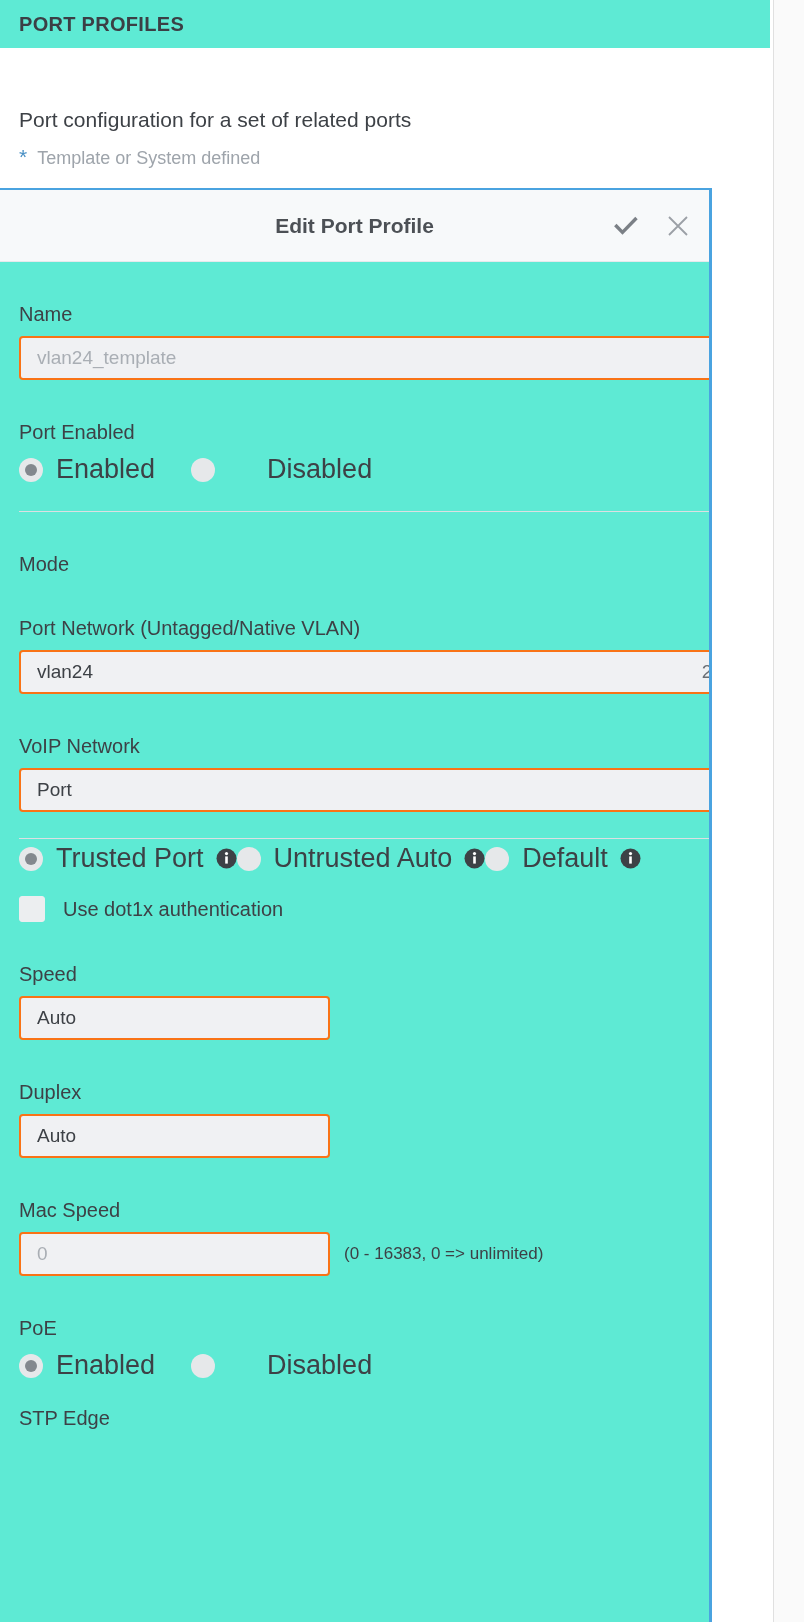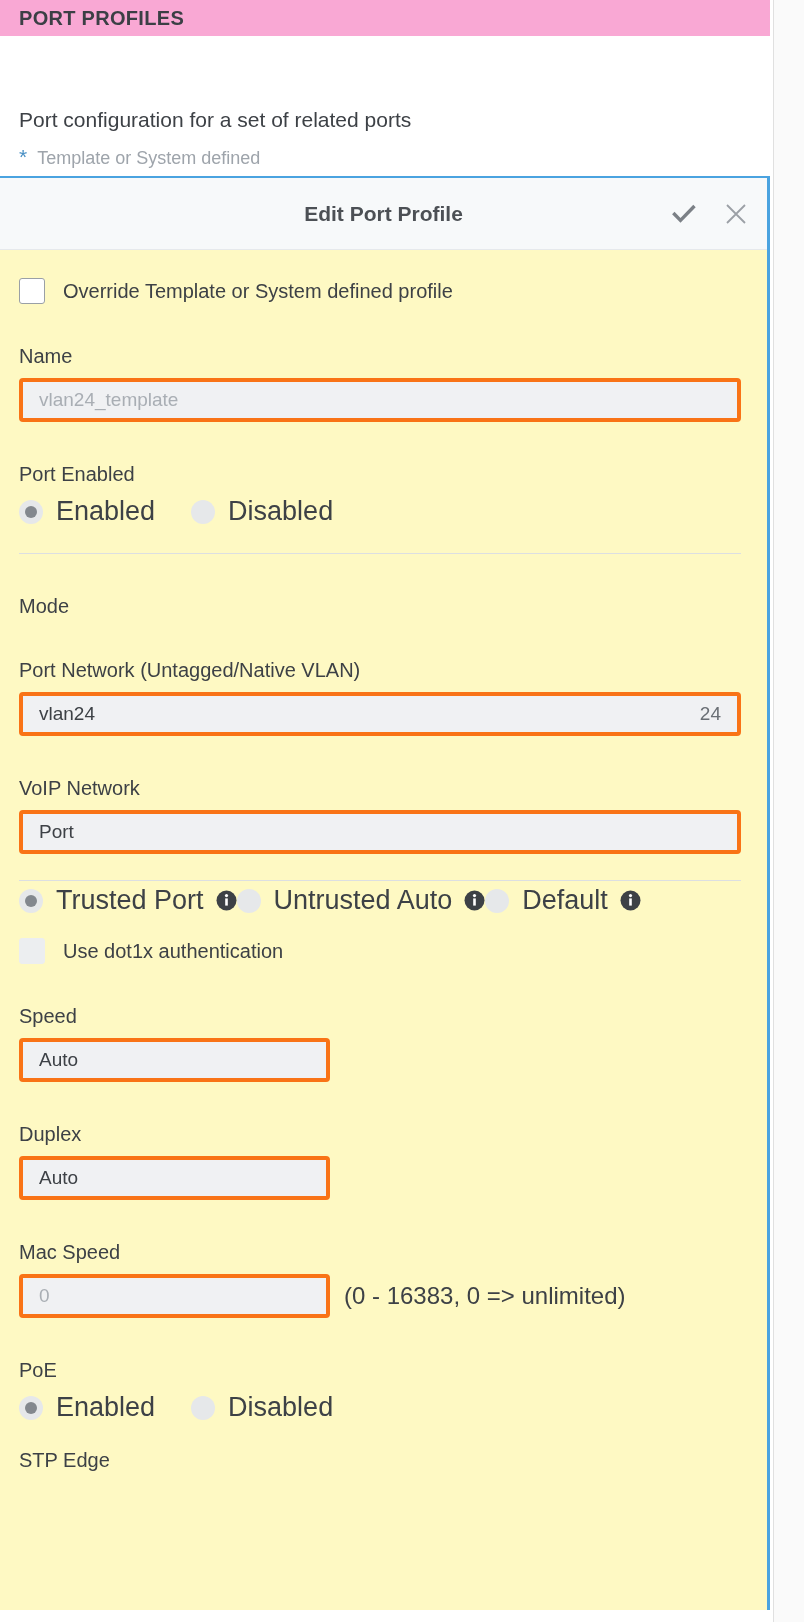--- a/index.html
+++ b/index.html
@@ -14,22 +14,22 @@
     position: relative;
     width: 804px;
     height: 1622px;
     background: #ffffff;
   }
 
   
   .page-header {
     position: absolute;
     left: 0; top: 0;
-    width: 770px; height: 36px;
-    background: #f9a8d4;
+    width: 770px; height: 48px;
+    background: #5eead4;
     display: flex; align-items: center;
   }
   .page-header-title {
     margin-left: 19px;
     font-size: 20px;
     font-weight: bold;
     letter-spacing: 0.3px;
     color: #3b3f45;
   }
 
@@ -57,24 +57,24 @@
     color: #4a90c4;
     font-size: 21px;
     margin-right: 10px;
     line-height: 1;
   }
   .legend-text { color: #9ea4ab; }
 
   
   .dialog {
     position: absolute;
-    left: 0; top: 176px;
-    width: 770px;
+    left: 0; top: 188px;
+    width: 712px;
     height: 1434px;
-    background: #fef9c3;
+    background: #5eead4;
     border-top: 2px solid #4aa3e0;
     border-right: 3px solid #4aa3e0;
     overflow: hidden;
   }
   .dialog-header {
     position: relative;
     height: 72px;
     background: #f7f9fa;
     border-bottom: 1px solid #e6e9ec;
     display: flex;
@@ -103,21 +103,21 @@
   .field-label {
     font-size: 20px;
     color: #3d4146;
     margin-top: 41px;
     margin-bottom: 10px;
   }
 
   .input-box {
     height: 44px;
     background: #f0f1f3;
-    border: 4px solid #f97316;
+    border: 2px solid #f97316;
     border-radius: 4px;
     display: flex;
     align-items: center;
     padding: 0 16px;
     font-size: 19px;
     color: #3d4146;
   }
   .input-box.full { width: 722px; }
   .input-box.half { width: 311px; }
   .input-box.placeholder { color: #a9aeb4; }
@@ -158,21 +158,21 @@
   .radio-row {
     display: flex;
     align-items: center;
     margin-top: 4px;
   }
   .radio-item {
     display: flex;
     align-items: center;
     cursor: pointer;
   }
-  .radio-item + .radio-item { margin-left: 36px; }
+  .radio-item + .radio-item { margin-left: 36px; gap: 39px; }
   .radio-mark {
     width: 24px; height: 24px;
     border-radius: 50%;
     background: #e6e8ea;
     flex: none;
     position: relative;
   }
   .radio-mark.on::after {
     content: "";
     position: absolute;
@@ -206,21 +206,21 @@
     margin: 26px 0 0 0;
   }
 
   
   .inline-row {
     display: flex;
     align-items: center;
   }
   .hint-text {
     margin-left: 14px;
-    font-size: 24px;
+    font-size: 17px;
     color: #3d4146;
     white-space: nowrap;
   }
 
   .cut-label {
     font-size: 20px;
     color: #3d4146;
     margin-top: 26px;
   }
 
@@ -270,24 +270,20 @@
         <span class="icon-btn">
           <svg width="26" height="26" viewBox="0 0 26 26">
             <path d="M4 4 L22 22 M22 4 L4 22" fill="none" stroke="#9ba0a6" stroke-width="1.8"></path>
           </svg>
         </span>
       </div>
     </div>
 
     <div class="dialog-body">
 
-      <div class="check-row">
-        <span class="checkbox-outline"></span>
-        <span class="check-label">Override Template or System defined profile</span>
-      </div>
 
       <div class="field-label">Name</div>
       <div class="input-box full placeholder">vlan24_template</div>
 
       <div class="field-label">Port Enabled</div>
       <div class="radio-row">
         <span class="radio-item">
           <span class="radio-mark on"></span>
           <span class="radio-text">Enabled</span>
         </span>

